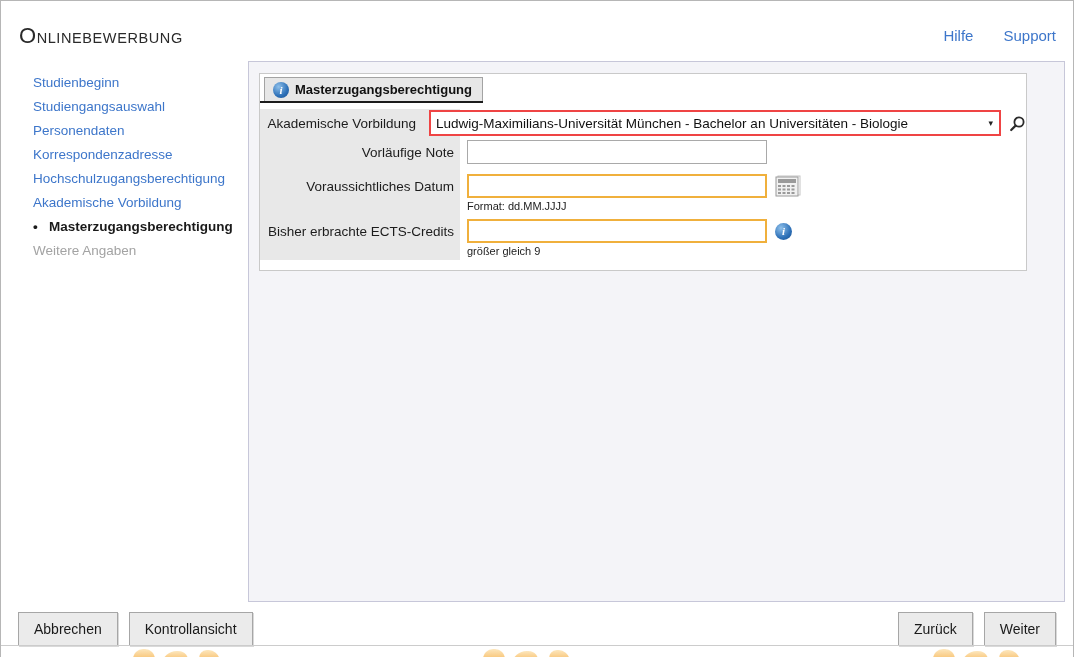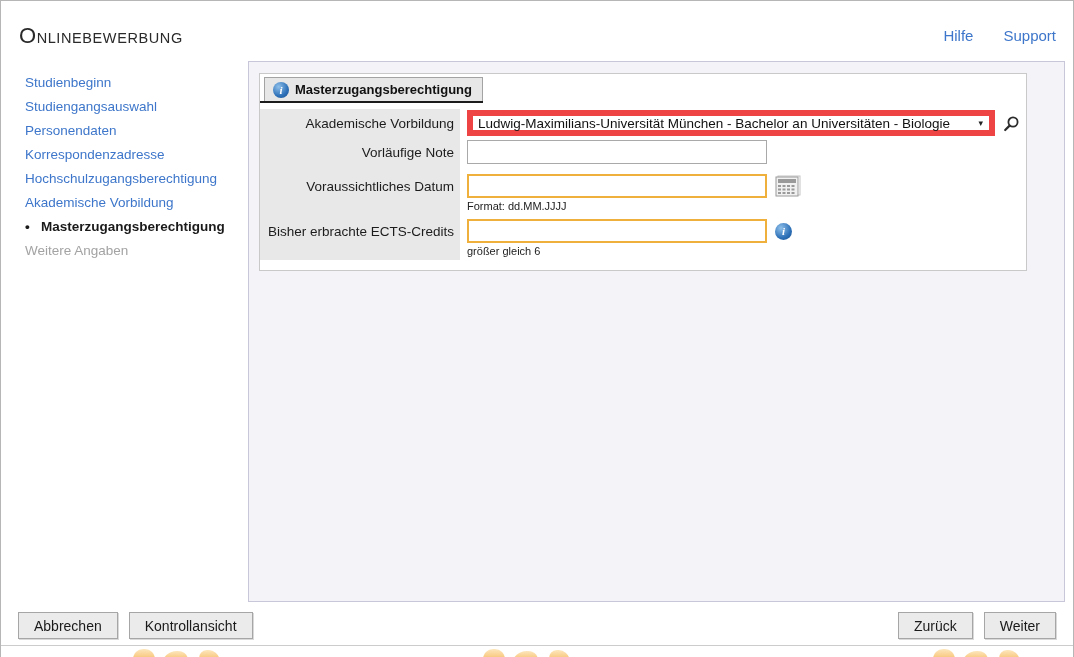--- a/index.html
+++ b/index.html
@@ -9,21 +9,21 @@
           border:1px solid #b6b6b6; border-bottom:none;text-decoration:underline; }
 
   
   .app-title { position:absolute; left:18px; top:22px; color:#2a2a2a; white-space:nowrap; }
   .t-big  { font-size:22px; letter-spacing:0.5px; }
   .t-small{ font-size:14.5px; letter-spacing:0.6px; }
   .header-links { position:absolute; right:17px; top:26px; display:flex; gap:30px; }
   .hlink { color:#3d76ca; font-size:15px; text-decoration:none; cursor:pointer; }
 
   
-  .sidebar { position:absolute; left:24px; top:70px; list-style:none; width:215px; }
+  .sidebar { position:absolute; left:32px; top:70px; list-style:none; width:215px; }
   .sidebar li { height:24px; line-height:24px; font-size:13.5px; white-space:nowrap; }
   .nav-link { color:#3d76ca; cursor:pointer; }
   .nav-current { color:#1a1a1a; font-weight:bold; cursor:default; }
   .nav-current .bullet { display:inline-block; width:16px; font-weight:bold; color:#1a1a1a; }
   .nav-disabled { color:#a3a3a3; }
 
   
   .content { position:absolute; left:247px; top:60px; width:817px; height:541px;
              background:#f4f4f8; border:1px solid #c7c7d9; }
   .form-panel { position:absolute; left:10px; top:11px; width:768px;
@@ -48,40 +48,40 @@
             display:flex; align-items:center; justify-content:flex-end; white-space:nowrap; }
   .fctrl { margin-left:7px; display:flex; flex-direction:column; }
   .ctrl-line { display:flex; align-items:center; }
 
   .row-vorbildung .flabel { height:26px; }
   .row-note .flabel, .row-datum .flabel, .row-ects .flabel { height:24px; }
   .row-vorbildung { margin-bottom:4px; }
   .row-note { margin-bottom:10px; }
   .row-datum { margin-bottom:6px; }
 
-  .select-box { width:528px; height:26px; background:#fff; border:6px solid #ef4444;
+  .select-box { width:572px; height:26px; background:#fff; border:2px solid #ef4444;
                 display:flex; align-items:center; padding:0 6px 0 5px; cursor:pointer; }
   .select-text { flex:1; font-size:13.5px; color:#111; white-space:nowrap; overflow:hidden; }
   .select-arrow { font-size:9px; color:#222; margin-left:6px; }
 
   input.txt { height:24px; width:300px; font-size:13.5px; padding:0 4px;
               font-family:"Liberation Sans", sans-serif; outline:none; }
   .border-plain { border:1px solid #a9a9a9; }
   .border-accent { border:2px solid #f0b03c; }
 
   .hint { font-size:11px; color:#222; margin-top:2px; height:13px; line-height:13px; }
 
   .icon-gap { margin-left:8px; display:inline-flex; align-items:center; }
   .search-icon { cursor:pointer; }
   .cal-icon { cursor:pointer; }
 
   
   .footer-left { position:absolute; left:17px; top:611px; display:flex; gap:11px; }
   .footer-right{ position:absolute; right:17px; top:611px; display:flex; gap:11px; }
-  .btn { height:27px; padding:0 15px; font-size:14px; color:#1a1a1a;
+  .btn { height:34px; padding:0 15px; font-size:14px; color:#1a1a1a;
          background:#ebebeb; border:1px solid #a6a6a6; box-shadow:1px 1px 0 #d9d9d9;
          font-family:"Liberation Sans", sans-serif; cursor:pointer; }
   .footer-line { position:absolute; left:0; top:644px; width:100%; height:1px; background:#cccccc; }
 
   
   .wm { position:absolute; bottom:0; height:8px; width:110px; overflow:hidden; opacity:0.85; }
   .wm i { position:absolute; bottom:-6px; display:block;
           background:linear-gradient(#fde3b2, #f6a93b); }
   .wm .s1 { left:4px;  width:22px; height:14px; border-radius:10px 10px 0 0; }
   .wm .s2 { left:34px; width:26px; height:12px; border-radius:12px 12px 0 0; transform:skewX(-12deg); }
@@ -180,21 +180,21 @@
           </div>
         </div>
 
         <div class="frow row-ects">
           <div class="flabel">Bisher erbrachte ECTS-Credits</div>
           <div class="fctrl">
             <div class="ctrl-line">
               <input type="text" class="txt border-accent" value="" style="">
               <span class="icon-gap info-badge" style="width:17px;height:17px;flex:0 0 17px;">i</span>
             </div>
-            <div class="hint">größer gleich 6</div>
+            <div class="hint">größer gleich 9</div>
           </div>
         </div>
 
       </div>
     </div>
   </div>
 
   <div class="footer-left">
     <button class="btn">Abbrechen</button>
     <button class="btn">Kontrollansicht</button>

